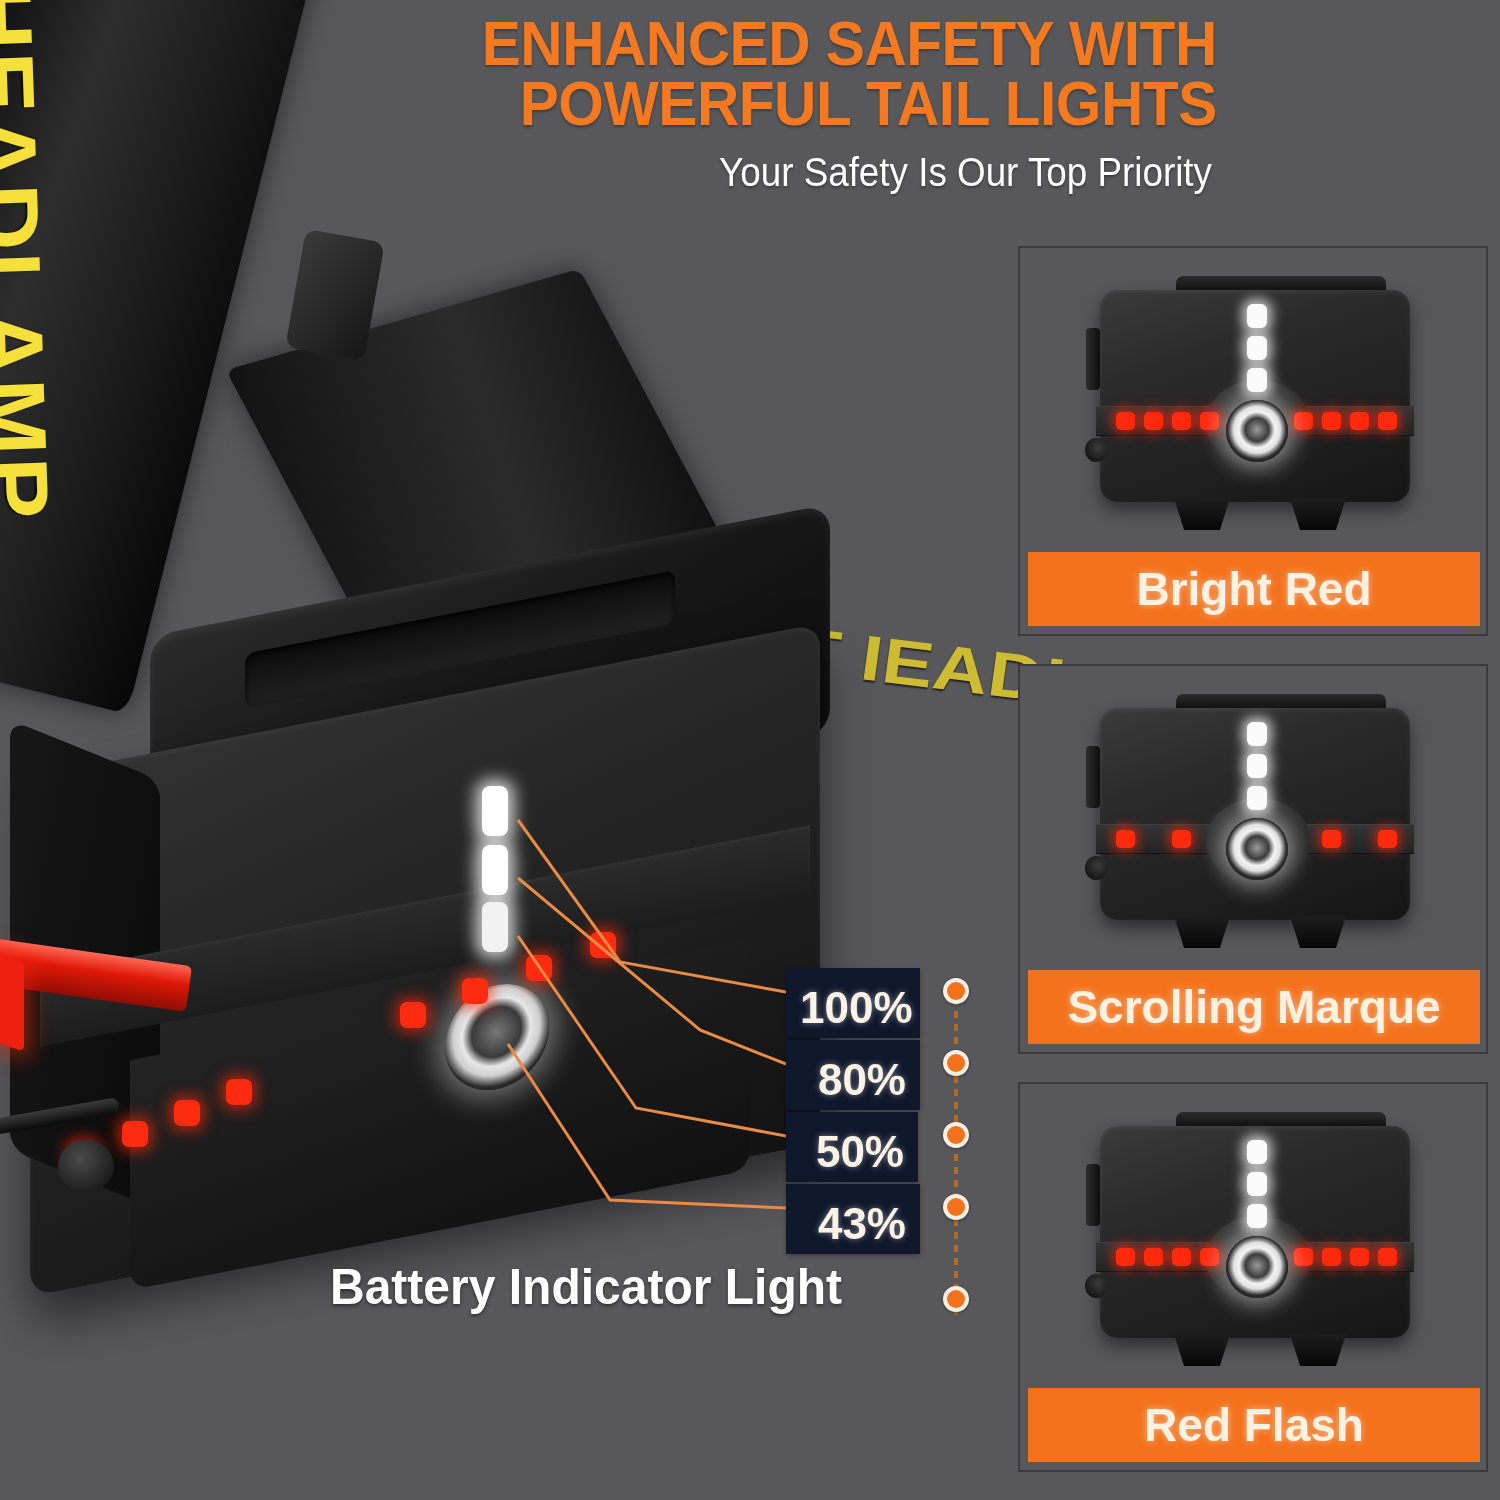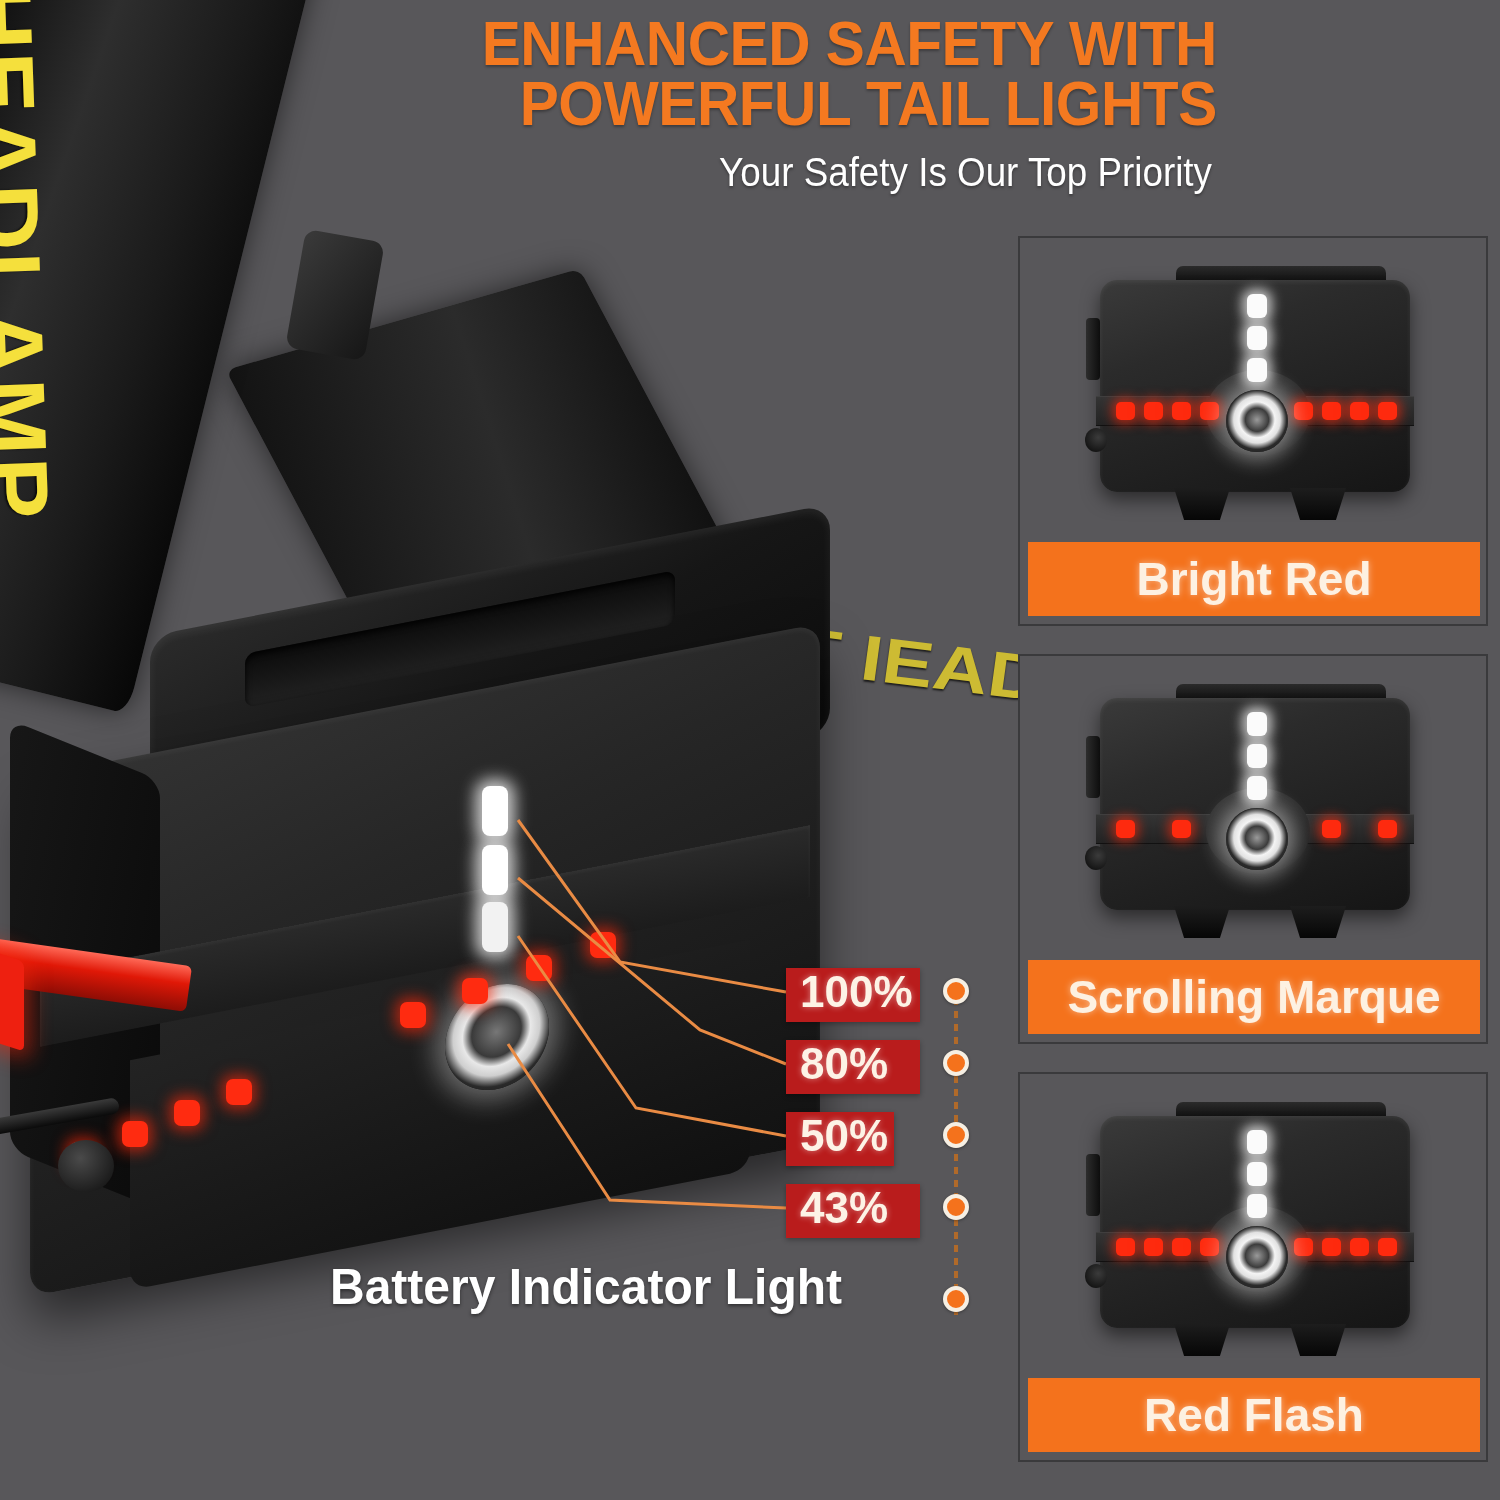--- a/index.html
+++ b/index.html
@@ -159,29 +159,29 @@
     position:absolute; left:68px; top:1150px; width:56px; height:52px;
     border-radius:50%;
     background:radial-gradient(circle at 40% 35%,#4a4a4a,#0c0c0c);
   }
 
   
   .leaders{ position:absolute; left:0; top:0; width:1000px; height:1500px; z-index:30; }
 
   
   .pct{
-    position:absolute; background:#b91c1c; color:#fdf3e6;
+    position:absolute; background:#0f172a; color:#fdf3e6;
     font-weight:bold; font-size:44px; line-height:48px;
-    padding:0 14px 6px 14px; 
+    padding:16px 14px 6px 14px; text-align:right;
     z-index:35; text-shadow:0 0 6px rgba(255,255,255,.45);
     box-shadow:0 2px 5px rgba(0,0,0,.3);
   }
   .pct.p100{ left:786px; top:968px; width:134px; }
   .pct.p75 { left:786px; top:1040px; width:134px; }
-  .pct.p50 { left:786px; top:1112px; width:108px; }
+  .pct.p50 { left:786px; top:1112px; width:132px; }
   .pct.p25 { left:786px; top:1184px; width:134px; }
 
   
   .caption{
     position:absolute; left:330px; top:1258px;
     font-size:50px; font-weight:bold; color:#ffffff;
     text-shadow:0 2px 4px rgba(0,0,0,.45); z-index:35;
     transform:scaleX(0.96); transform-origin:left center;
   }
 
@@ -196,21 +196,21 @@
     background:#f4721c; border:4px solid #f6efe3; z-index:33;
     box-shadow:0 1px 3px rgba(0,0,0,.35);
   }
   .node.n1{ left:943px; top:978px; }
   .node.n2{ left:943px; top:1050px; }
   .node.n3{ left:943px; top:1122px; }
   .node.n4{ left:943px; top:1194px; }
   .node.n5{ left:943px; top:1286px; }
 
   
-  .panels{ position:absolute; left:1018px; top:236px; width:470px; z-index:20; }
+  .panels{ position:absolute; left:1018px; top:246px; width:470px; z-index:20; }
   .panel{
     position:relative; width:470px; height:390px; margin-bottom:28px;
     border:2px solid #3a3a3c; background:#58575a;
   }
   .panel-stage{ position:absolute; left:0; top:0; width:466px; height:300px; }
   .dev{
     position:absolute; left:58px; top:40px; width:350px; height:230px;
   }
   .dev-toplip{
     position:absolute; left:98px; top:-12px; width:210px; height:20px;

